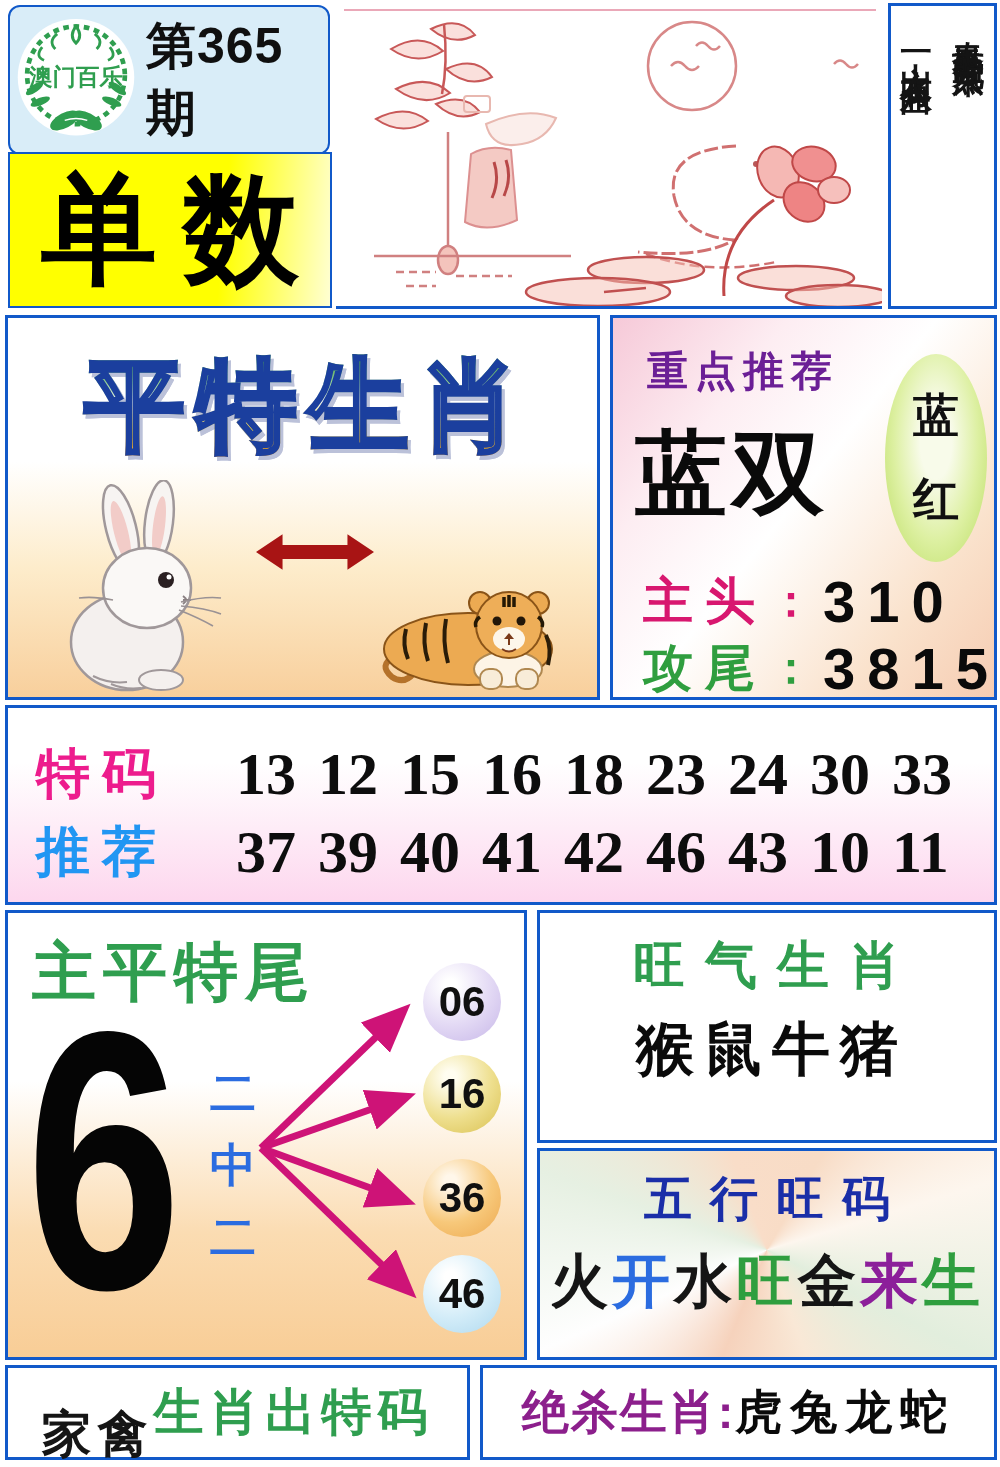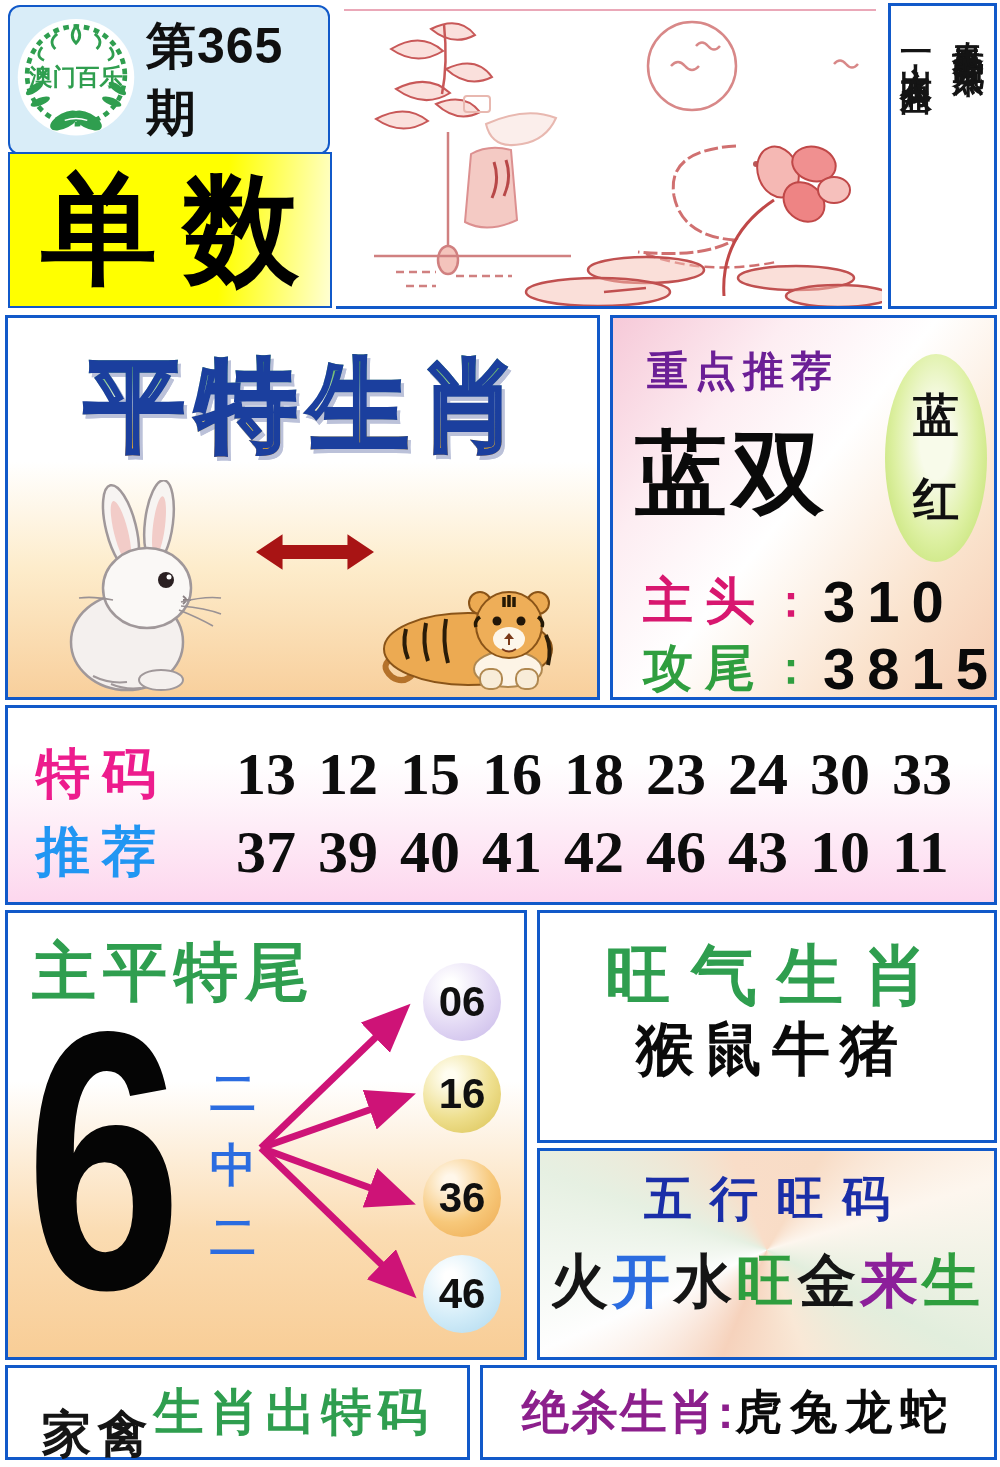--- a/index.html
+++ b/index.html
@@ -83,21 +83,21 @@
   .ball{position:absolute;left:415px;width:78px;height:78px;border-radius:50%;
         display:flex;align-items:center;justify-content:center;
         font-size:42px;font-weight:900;color:#101010;}
   .ball.b1{top:50px;background:radial-gradient(circle at 35% 28%,#ffffff 8%,#e2d8f4 55%,#c6b6e8 100%);}
   .ball.b2{top:142px;background:radial-gradient(circle at 35% 28%,#fffdf0 8%,#eedf8e 55%,#d9c050 100%);}
   .ball.b3{top:246px;background:radial-gradient(circle at 35% 28%,#fff7ea 8%,#f7c87a 55%,#eda84e 100%);}
   .ball.b4{top:342px;background:radial-gradient(circle at 35% 28%,#ffffff 8%,#d2ecf8 55%,#aed8ee 100%);}
 
   
   .wangqi-panel{left:537px;top:910px;width:460px;height:233px;background:#ffffff;}
-  .wangqi-title{position:absolute;left:0;right:0;top:18px;text-align:center;font-size:66px;
+  .wangqi-title{position:absolute;left:0;right:0;top:18px;text-align:center;font-size:52px;
                 font-weight:900;color:#2f9e4f;letter-spacing:20px;padding-left:20px;}
   .wangqi-animals{position:absolute;left:0;right:0;top:98px;text-align:center;font-size:58px;
                   font-weight:900;color:#0a0a0a;letter-spacing:10px;padding-left:10px;}
 
   .wuxing-panel{left:537px;top:1148px;width:460px;height:212px;
         background:conic-gradient(from 30deg at 50% 48%,#f8dcc6,#fdf6ee 12%,#e2eedd 24%,#f9e8d6 36%,
                    #f6d2bc 48%,#fefefe 60%,#e6f0e2 72%,#f9ddc8 86%,#f8dcc6);padding-left:23px;}
   .wuxing-title{position:absolute;left:0;right:0;top:16px;text-align:center;font-size:48px;
                 font-weight:900;color:#1a2ea8;letter-spacing:18px;padding-left:18px;}
   .wuxing-phrase{position:absolute;left:0;right:0;top:92px;text-align:center;

